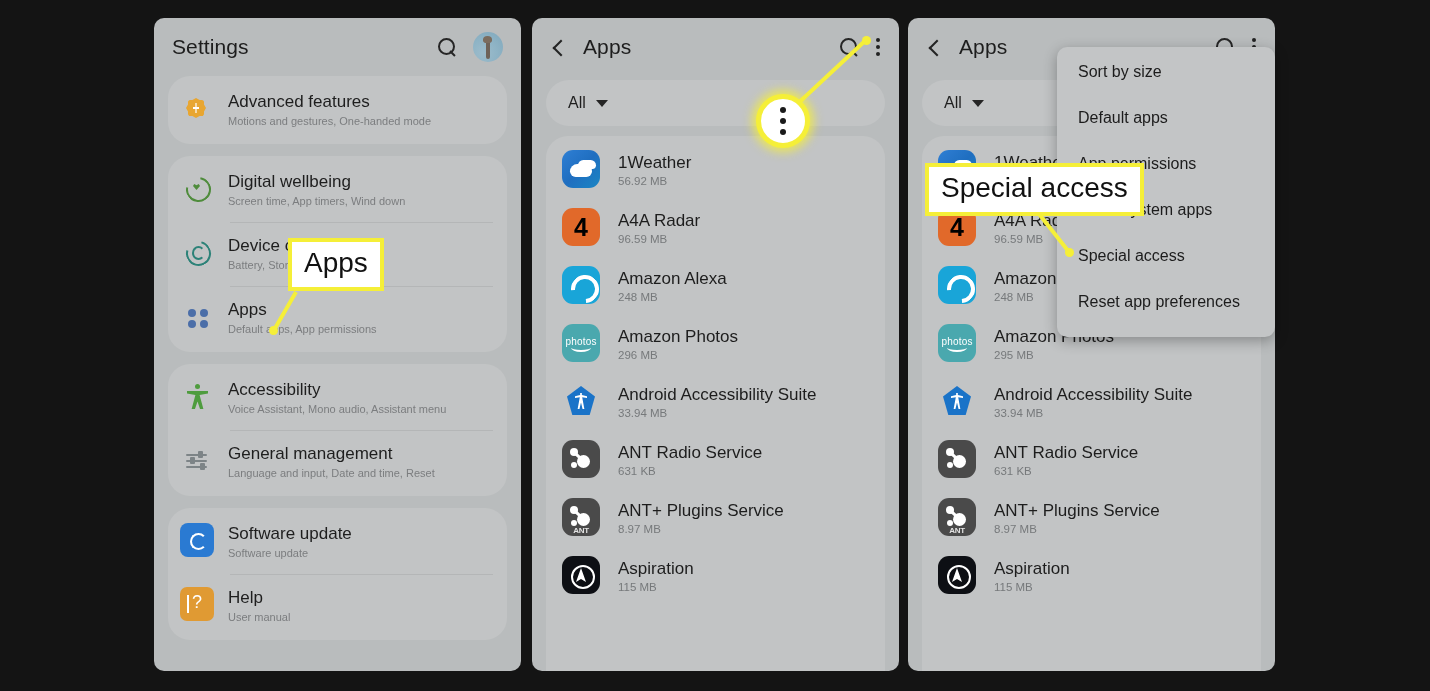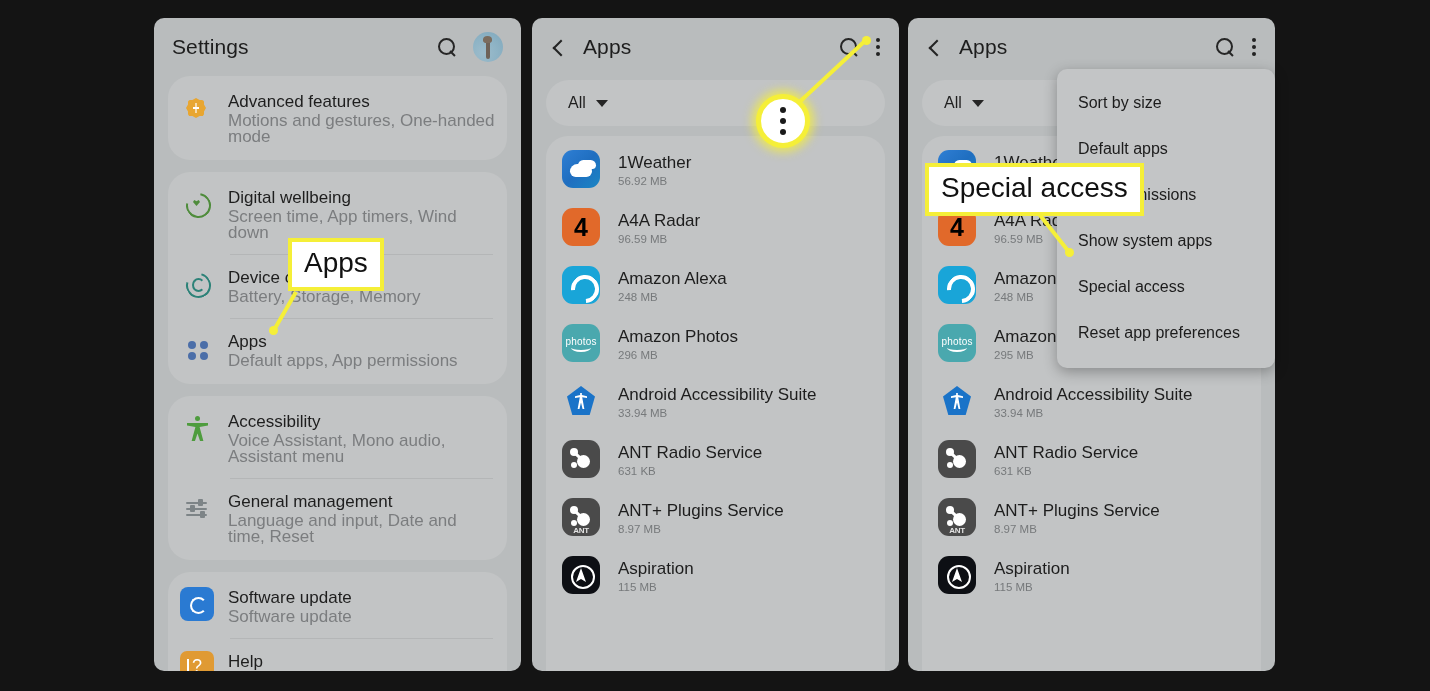--- a/index.html
+++ b/index.html
@@ -130,21 +130,21 @@
     width: 34px; height: 34px;
     flex: 0 0 34px;
     margin-right: 14px;
     position: relative;
   }
   .set-text { min-width: 0; }
   .set-title {
     font-size: 17px; color: #1e1e1e; line-height: 21px;
   }
   .set-sub {
-    font-size: 17px; color: #7b7d7f; line-height: 16px; margin-top: 1px;
+    font-size: 11px; color: #7b7d7f; line-height: 16px; margin-top: 1px;
   }
 
   
   .ico-flower { background: none; }
   .ico-flower::before {
     content: "";
     position: absolute; left: 6px; top: 7px;
     width: 20px; height: 20px;
     background: #e8a631;
     border-radius: 45% 45% 45% 45%;
@@ -379,23 +379,22 @@
   }
 
   
   .dropdown {
     position: absolute;
     left: 1057px; top: 47px;
     width: 218px;
     background: #c3c5c6;
     border-radius: 10px;
     box-shadow: 0 4px 14px rgba(0,0,0,.30);
-    padding: 11px 0 12px 0;
+    padding: 2px 0 12px 0;
     z-index: 30;
-    margin-top: 22px;
   }
   .menu-item {
     padding: 12px 0 12px 21px;
     font-size: 16px;
     color: #1c1c1c;
     line-height: 22px;
     white-space: nowrap;
   }
 
   

